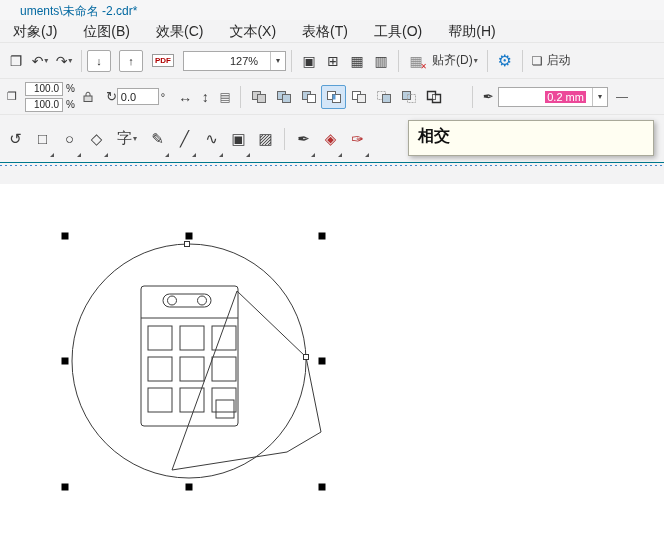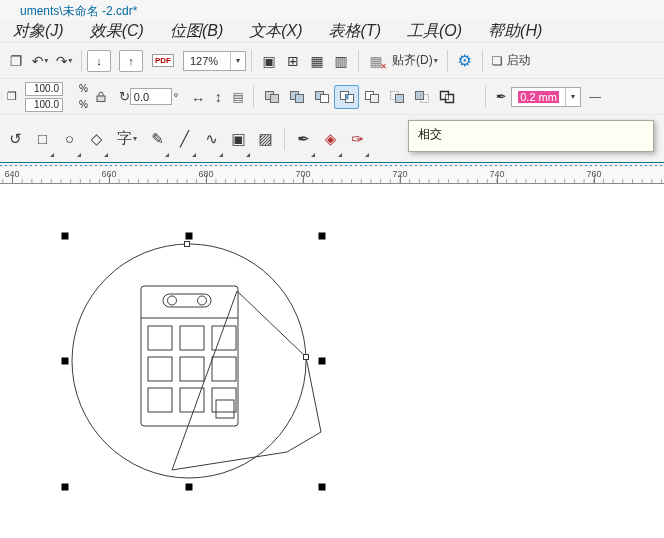--- a/index.html
+++ b/index.html
@@ -3,45 +3,45 @@
 <meta charset="utf-8">
 <style>
   * { margin:0; padding:0; box-sizing:border-box; }
   html,body { width:664px; height:538px; overflow:hidden;
     font-family:"Liberation Sans","DejaVu Sans",sans-serif; }
   .app { position:relative; width:664px; height:538px; background:#f3f3f4; color:#2b2b2b; }
 
   .bar { position:absolute; left:0; right:0; display:flex; align-items:center; background:#f3f3f4; }
 
   .titlebar { top:0; height:20px; padding-left:20px; font-size:12px; color:#0369a1; background:#f6f6f7;align-items:flex-end; }
-  .menubar  { top:20px; height:22px; font-size:16px;font-style:italic; }
+  .menubar  { top:20px; height:22px; font-size:14px; }
   .menu-item { padding:0 13px; line-height:22px; cursor:default; }
 
   .toolbar { top:42px; height:36px; padding-left:4px; border-top:1px solid #e6e6e6; }
   .propbar { top:78px; height:36px; padding-left:2px; border-top:1px solid #e6e6e6; }
   .toolrow { top:114px; height:48px; padding-left:2px; border-top:1px solid #e6e6e6; }
 
   .btn { min-width:24px; height:24px; display:inline-flex; align-items:center; justify-content:center;
          border-radius:2px; font-size:14px; color:#3a3a3a; position:relative; }
   .btn.small { min-width:20px; }
   .caret { font-size:8px; color:#555; margin-left:1px; }
   .sep { width:1px; height:22px; background:#cfcfcf; margin:0 5px; flex:none; }
   .gap { width:8px; flex:none; }
 
   .field { background:#fff; border:1px solid #a9a9a9; height:17px; display:inline-flex;
            align-items:center; padding:0 3px; font-size:11px; color:#222; }
   .combo { background:#fff; border:1px solid #a9a9a9; height:20px; display:inline-flex;
            align-items:center; font-size:11px; }
-  .combo .val { padding:0 6px; min-width:46px; }
+  .combo .val { padding:0 6px; min-width:46px;margin-left:40px; }
   .combo .drop { width:15px; height:100%; border-left:1px solid #c4c4c4; display:flex;
                  align-items:center; justify-content:center; font-size:8px; color:#444; }
   .hl { background:#ec4899; color:#fff; padding:0 2px; }
 
   .stack { display:flex; flex-direction:column; gap:2px; margin:0 3px; }
-  .srow { display:flex; align-items:center; gap:16px; font-size:10px; }
+  .srow { display:flex; align-items:center; gap:3px; font-size:10px; }
   .srow .field { width:38px; height:14px; font-size:10px; justify-content:flex-end; }
 
   .shape-btn { width:25px; height:24px; display:inline-flex; align-items:center; justify-content:center;
                border-radius:2px; border:1px solid transparent; }
   .shape-btn.active { background:#d4e6f8; border:1px solid #5a9fd4; }
 
   .tool { width:27px; height:42px; display:inline-flex; align-items:center; justify-content:center;
           font-size:15px; position:relative; color:#3a3a3a; }
   .tool .fly { position:absolute; right:2px; bottom:3px; width:0; height:0;
                border-left:4px solid transparent; border-bottom:4px solid #555; }
@@ -62,37 +62,37 @@
            background-image:linear-gradient(90deg,#a2a2a2 0 1px,transparent 1px);
            background-size:9.7px 4px; background-repeat:repeat-x; background-position:12px 100%; }
   .ruler .num { position:absolute; top:2px; width:24px; text-align:center; }
   .ruler .tick { position:absolute; bottom:0; width:1px; height:8px; background:#777; }
 
   .canvas { position:absolute; top:184px; left:0; width:664px; height:354px; background:#ffffff; }
 
   .tooltip { position:absolute; left:408px; top:120px; width:246px; z-index:50;
              background:#fffef2; border:1px solid #a9a99a; box-shadow:2px 2px 5px rgba(0,0,0,.28);
              padding:5px 9px 6px; font-size:11px; color:#3c3c3c; }
-  .tooltip .t { font-weight:normal; font-size:12px; color:#111; margin-bottom:2px; }
+  .tooltip .t { font-weight:bold; font-size:16px; color:#111; margin-bottom:2px; }
 
   svg.ico { display:block; }
 </style>
 </head>
 <body>
 
 <div class="app">
 
   <div class="bar titlebar">
     <span>uments\未命名 -2.cdr*</span>
   </div>
 
   <div class="bar menubar">
     <span class="menu-item">对象(J)</span>
+    <span class="menu-item">位图(B)</span>
     <span class="menu-item">效果(C)</span>
-    <span class="menu-item">位图(B)</span>
     <span class="menu-item">文本(X)</span>
     <span class="menu-item">表格(T)</span>
     <span class="menu-item">工具(O)</span>
     <span class="menu-item">帮助(H)</span>
   </div>
 
   <div class="bar toolbar">
     <span class="btn">
         <span>❐</span>
       </span>
@@ -305,36 +305,20 @@
         <span>✑</span>
         <span class="fly"></span>
       </span>
   </div>
 
   <div class="edge-line">
     <div class="solid"></div>
     <div class="dots"></div>
   </div>
 
-  <div class="ruler">
-    <span class="num" style="left:0px">640</span>
-    <span class="num" style="left:97px">660</span>
-    <span class="num" style="left:194px">680</span>
-    <span class="num" style="left:291px">700</span>
-    <span class="num" style="left:388px">720</span>
-    <span class="num" style="left:485px">740</span>
-    <span class="num" style="left:582px">760</span>
-    <span class="tick" style="left:12px"></span>
-    <span class="tick" style="left:109px"></span>
-    <span class="tick" style="left:206px"></span>
-    <span class="tick" style="left:303px"></span>
-    <span class="tick" style="left:400px"></span>
-    <span class="tick" style="left:497px"></span>
-    <span class="tick" style="left:594px"></span>
-  </div>
 
   <div class="canvas">
     <svg width="664" height="354" viewBox="0 0 664 354">
       <g fill="none" stroke="#3c3c3c" stroke-width="1">
 
         <circle cx="189" cy="177" r="117"></circle>
 
         <polygon points="237,107 306,173 321,248 287,268 172,286"></polygon>
 
         <g>

